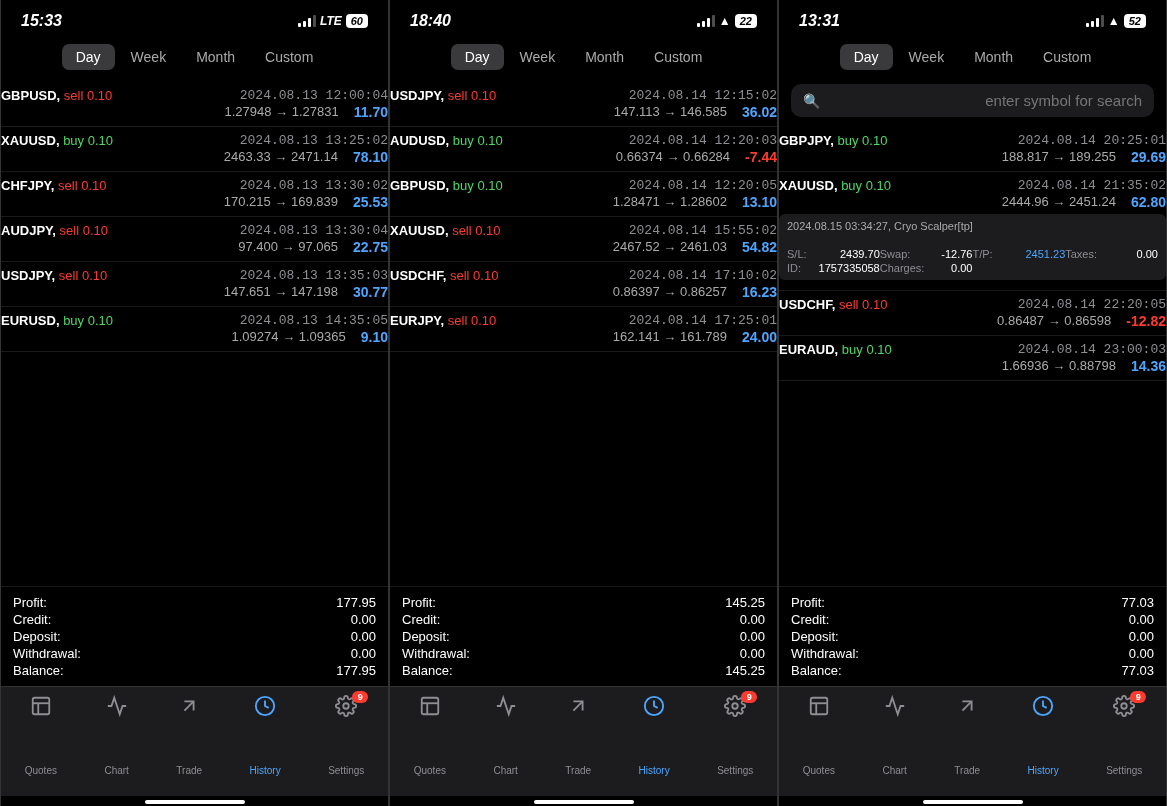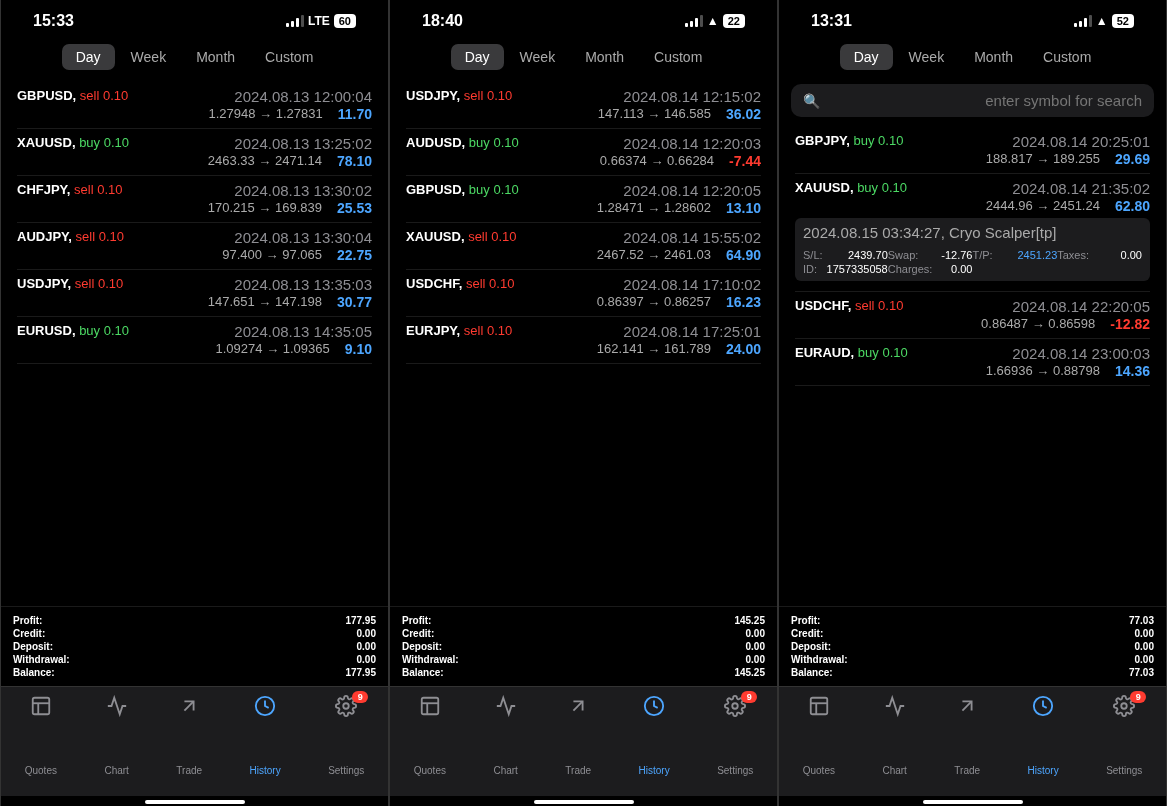--- a/index.html
+++ b/index.html
@@ -30,25 +30,26 @@
       flex-direction: column;
       overflow: hidden;
       border-left: 1px solid #333;
       border-right: 1px solid #333;
     }
     
     .status-bar {
       display: flex;
       justify-content: space-between;
       align-items: center;
-      padding: 12px 32px 6px;
+      padding: 12px 20px 6px;
       background: #000;
       color: #fff;
       font-size: 15px;
       font-weight: 600;
+      font-style: italic;
     }
     .status-time {
       font-size: 16px;
       font-weight: 700;
     }
     .status-icons {
       display: flex;
       align-items: center;
       gap: 4px;
       font-size: 12px;
@@ -121,21 +122,21 @@
       outline: none;
       color: #8e8e93;
       font-size: 15px;
       width: 100%;
       text-align: right;
     }
     
     .trade-list {
       flex: 1;
       overflow-y: auto;
-      padding: 4px 16px;
+      padding: 4px 0;
       background: #000;
       scrollbar-width: none;
     }
     .trade-list::-webkit-scrollbar { display: none; }
     .trade-item {
       padding: 6px 0;
       border-bottom: 1px solid #1a1a1a;
     }
     .trade-row1 {
       display: flex;
@@ -147,22 +148,23 @@
       font-size: 13px;
       font-weight: 700;
       color: #fff;
     }
     .trade-direction {
       font-weight: 500;
     }
     .sell { color: #ff3b30; }
     .buy { color: #4cd964; }
     .trade-date {
-      font-size: 15px;
+      font-size: 13px;
       color: #8e8e93;
+      font-family: Liberation Mono, monospace;
     }
     .trade-row2 {
       display: flex;
       justify-content: flex-end;
       align-items: flex-start;
       gap: 15px;
     }
     .trade-prices {
       font-size: 13px;
       color: #aaa;
@@ -177,22 +179,22 @@
     .detail-box {
       background: #1c1c1e;
       border-radius: 6px;
       margin: 4px 0;
       padding: 6px 8px;
       font-size: 11px;
       color: #aaa;
     }
     .detail-header {
       color: #aaa;
-      font-size: 15px;
-      margin-bottom: 8px;
+      font-size: 11px;
+      margin-bottom: 16px;
     }
     .detail-grid {
       display: grid;
       grid-template-columns: 1fr 1fr 1fr 1fr;
       gap: 2px 0;
     }
     .detail-row {
       display: flex;
       justify-content: space-between;
     }
@@ -200,22 +202,22 @@
     .detail-value { color: #fff; text-align: right; }
     
     .summary {
       padding: 8px 12px 6px;
       background: #000;
       border-top: 1px solid #1a1a1a;
     }
     .summary-row {
       display: flex;
       justify-content: space-between;
-      font-size: 10px;
-      font-weight: 700;
+      font-size: 13px;
+      font-weight: 400;
       color: #fff;
       margin-bottom: 2px;
     }
     .summary-row .label { color: #fff; }
     .summary-row .value { color: #fff; }
     
     .bottom-nav {
       display: flex;
       justify-content: space-around;
       align-items: center;
@@ -511,21 +513,21 @@
       </div>
       <div class="trade-item">
         <div class="trade-row1">
           <span class="trade-pair">
             XAUUSD, <span class="trade-direction sell">sell 0.10</span>
           </span>
           <span class="trade-date">2024.08.14 15:55:02</span>
         </div>
         <div class="trade-row2">
           <span class="trade-prices">2467.52 → 2461.03</span>
-          <span class="trade-profit ">64.90</span>
+          <span class="trade-profit ">54.82</span>
         </div>
 
       </div>
       <div class="trade-item">
         <div class="trade-row1">
           <span class="trade-pair">
             USDCHF, <span class="trade-direction sell">sell 0.10</span>
           </span>
           <span class="trade-date">2024.08.14 17:10:02</span>
         </div>

